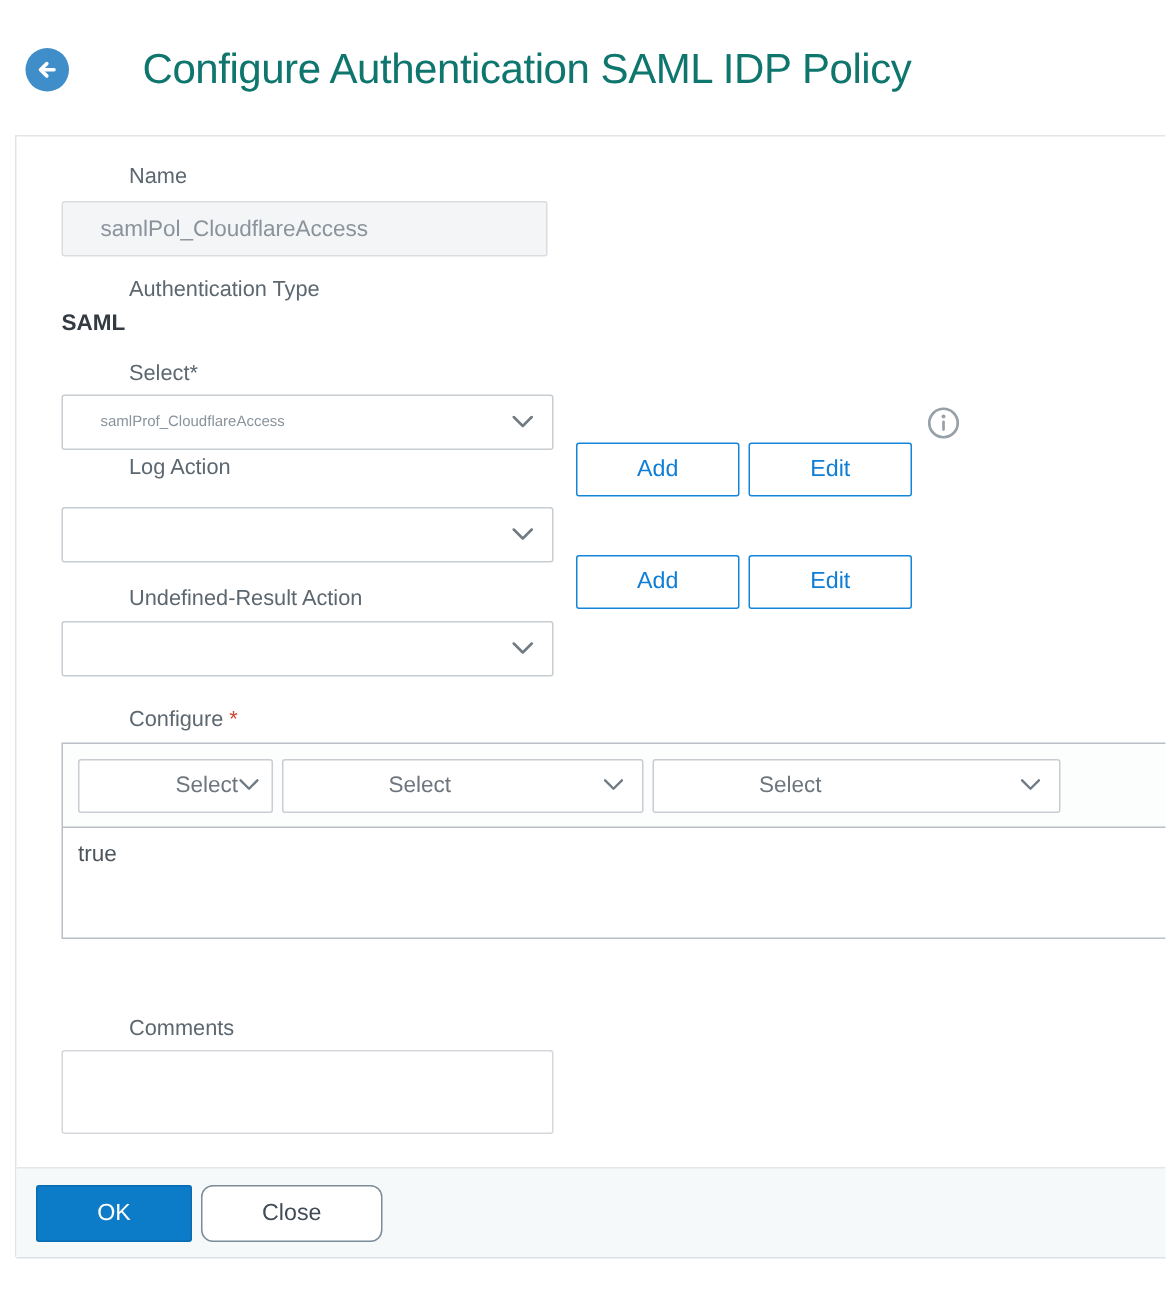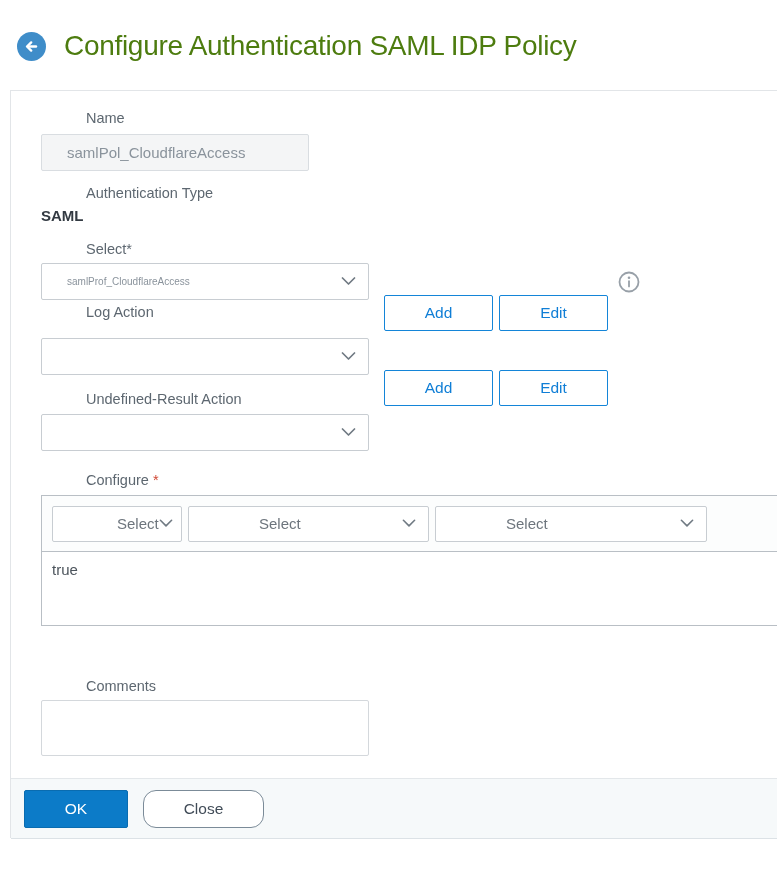--- a/index.html
+++ b/index.html
@@ -13,36 +13,37 @@
   }
 
   
   .header { position: absolute; top: 30px; left: 17px; display: flex; align-items: center; gap: 18px; }
   .back-btn {
     width: 29px; height: 29px; border-radius: 50%;
     background: #3f8dc9; display: flex; align-items: center; justify-content: center;
     cursor: pointer; flex: 0 0 auto;
   }
   .page-title {
-    font-size: 28px; font-weight: 400; color: #4d7c0f; letter-spacing: -0.3px;
+    font-size: 28px; font-weight: 400; color: #0f766e; letter-spacing: -0.3px;
     white-space: nowrap;
+    margin-left: 31px;
   }
 
   
   .panel {
     position: absolute; left: 10px; top: 90px; width: 767px; height: 748px;
     border-top: 1px solid #e2e5e8; border-left: 1px solid #e2e5e8;
     background: #ffffff;
   }
 
   .lbl { position: absolute; left: 30px; font-size: 14.5px; color: #5d6770; white-space: nowrap; margin-left: 45px; }
   .req { color: #cf4633; }
 
   .txt-input {
-    position: absolute; left: 30px; width: 268px; height: 37px;
+    position: absolute; left: 30px; width: 324px; height: 37px;
     border: 1px solid #d9dde1; background: #f4f5f6; color: #8a939c;
     font-size: 15px; padding: 0 10px 0 25px; font-family: "Liberation Sans", sans-serif;
     border-radius: 2px;
   }
 
   .select {
     position: absolute; left: 30px; width: 328px; height: 37px;
     border: 1px solid #c8cdd2; background: #ffffff; border-radius: 2px;
     display: flex; align-items: center; cursor: pointer;
   }
@@ -87,31 +88,31 @@
     position: absolute; left: 30px; top: 609px; width: 328px; height: 56px;
     border: 1px solid #d4d8dc; background: #fff; resize: none;
     font-family: "Liberation Sans", sans-serif; font-size: 15px; color: #4c545c;
     padding: 6px 8px; border-radius: 2px;
   }
 
   
   .footer {
     position: absolute; left: 0; top: 687px; width: 767px; height: 61px;
     background: #f6f9fa; border-top: 1px solid #e3e7ea; border-bottom: 1px solid #dce2e6;
-    display: flex; align-items: center; padding-left: 13px; gap: 15px;
+    display: flex; align-items: center; padding-left: 13px; gap: 6px;
   }
   .btn-primary {
     width: 104px; height: 38px; background: #0c7bc8; border: 1px solid #0a6cb0;
     color: #ffffff; font-size: 15.5px; font-family: "Liberation Sans", sans-serif;
     border-radius: 2px; cursor: pointer;
   }
   .btn-secondary {
     width: 121px; height: 38px; background: #ffffff; border: 1px solid #7b8b98;
     color: #414c58; font-size: 15.5px; font-family: "Liberation Sans", sans-serif;
-    border-radius: 13px; cursor: pointer;
+    border-radius: 8px; cursor: pointer;
   }
 </style>
 </head>
 <body>
 
 <div class="header">
   <div class="back-btn">
     <svg width="17" height="17" viewBox="0 0 17 17">
       <path d="M13 8.5 H5" stroke="#ffffff" stroke-width="2.4" fill="none" stroke-linecap="round"></path>
       <path d="M8.2 4.4 L4 8.5 L8.2 12.6" stroke="#ffffff" stroke-width="2.4" fill="none" stroke-linecap="round" stroke-linejoin="round"></path>

